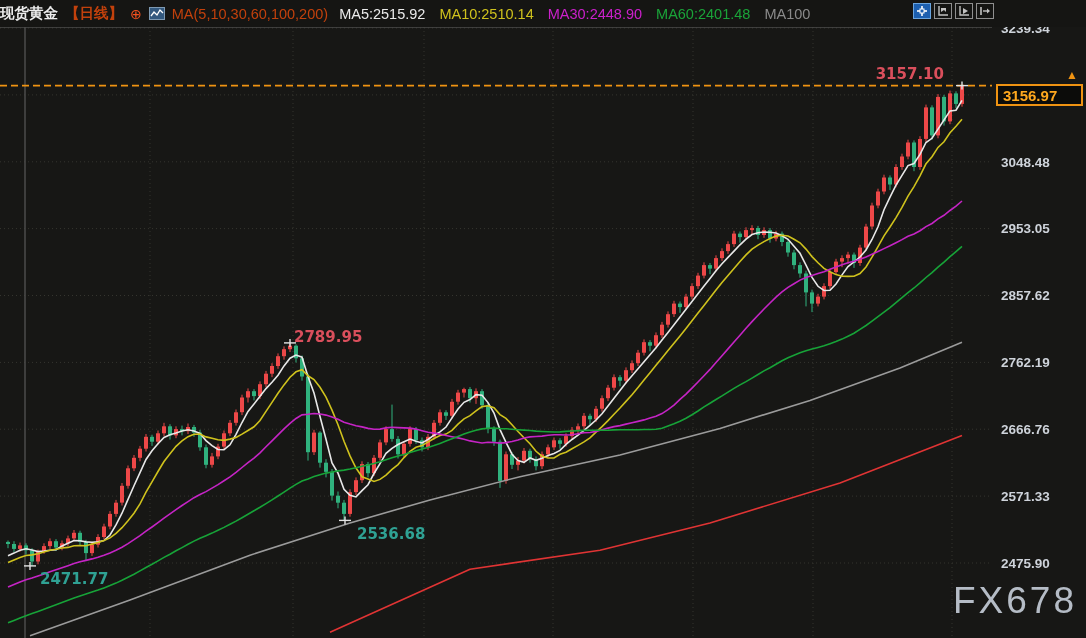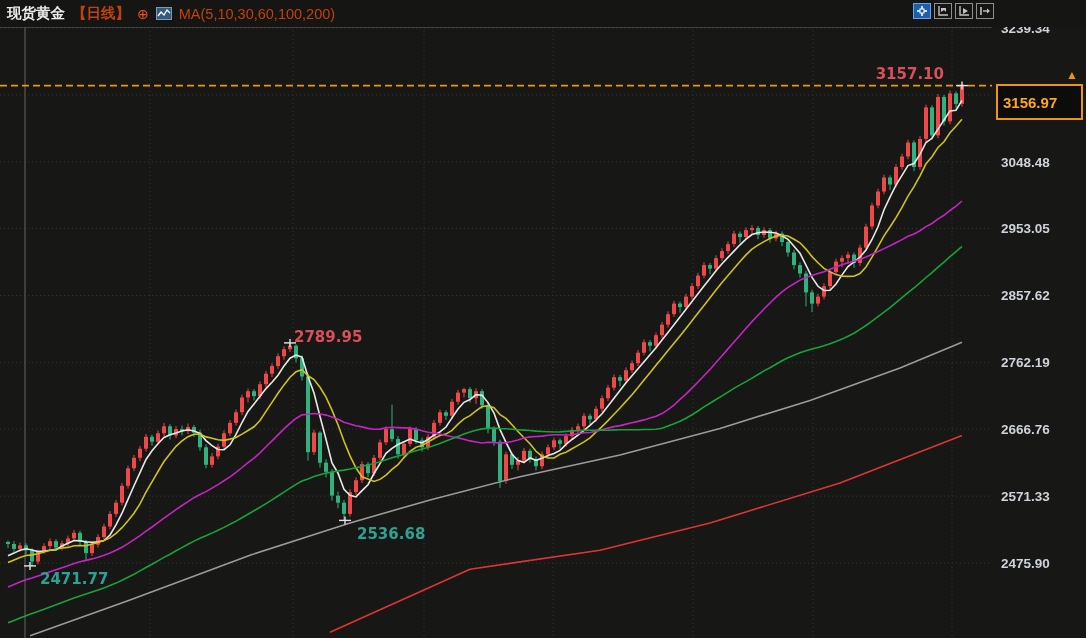--- a/index.html
+++ b/index.html
@@ -1,41 +1,41 @@
 <!DOCTYPE html>
 <html><head>
 <meta charset="utf-8">
 <style>
   html,body{margin:0;padding:0;background:#0d0d0d;}
   .screen{position:relative;width:1086px;height:638px;background:#171715;overflow:hidden;
           font-family:"Liberation Sans",sans-serif;}
   
   .hdr{position:absolute;left:0;top:0;width:1086px;height:27px;display:flex;align-items:center;
-       gap:7px;padding-left:7px;box-sizing:border-box;background:#151513;z-index:5;font-size:14.5px;}
+       gap:7px;padding-left:0;box-sizing:border-box;background:#151513;z-index:5;font-size:14.5px;}
   .sym{color:#ececec;font-weight:bold;}
   .per{color:#c2410c;font-weight:bold;}
   .cplus{color:#f4511e;font-size:14px;line-height:1;}
   .maset{color:#c2410c;}
   .mavals{display:flex;gap:14px;margin-left:4px;}
   .mavals span{white-space:nowrap;}
   .tools{position:absolute;right:92px;top:3px;display:flex;gap:3px;z-index:6;}
   .tbtn{width:18px;height:16px;border:1px solid #8f8f8f;background:transparent;display:flex;
         align-items:center;justify-content:center;box-sizing:border-box;padding:0;}
   .tbtn.active{background:#1c5fb0;border-color:#6aa4de;}
   .tbtn svg{display:block;}
   
   #chart-svg{position:absolute;left:0;top:0;z-index:1;}
   .grid{stroke:#35352f;stroke-width:1;stroke-dasharray:1 3;}
   .solidline{stroke:#4d4d4b;stroke-width:1.5;}
   .dashedhigh{stroke:#ef9312;stroke-width:1.8;stroke-dasharray:7 4;}
   .axlbl{fill:#ced3da;font:bold 13.5px "Liberation Sans",sans-serif;}
   .ann{font:bold 15px "DejaVu Sans",sans-serif;}
   .cross{stroke:#e4e4e4;stroke-width:1.4;}
   
-  .pricebox{position:absolute;left:996px;top:84px;width:87px;height:36px;z-index:4;
+  .pricebox{position:absolute;left:996px;top:84px;width:87px;height:22px;z-index:4;
             border:2px solid #ef9312;background:#0c0c0a;color:#ffa81e;font-weight:bold;
             font-size:15px;display:flex;align-items:center;padding-left:5px;box-sizing:border-box;}
   .pricearrow{position:absolute;left:1066px;top:68px;z-index:4;color:#ef9312;font-size:12px;}
   .wmark{position:absolute;left:953px;top:580px;z-index:3;color:#c3cbd5;font-size:37px;
          letter-spacing:3px;opacity:.92;}
 </style>
 </head>
 <body>
 
 <div class="screen">
@@ -420,20 +420,27 @@
     <span class="sym">现货黄金</span>
     <span class="per">【日线】</span>
     <span class="cplus">⊕</span>
     <span style="display:flex;">
       <svg width="16" height="13">
           <rect x="0.5" y="0.5" width="15" height="12" fill="#33597f" stroke="#7e9ab3"></rect>
           <polyline points="2,9 5,5 8,8 11,3 14,6" fill="none" stroke="#ffffff" stroke-width="1.3"></polyline>
         </svg>
     </span>
     <span class="maset">MA(5,10,30,60,100,200)</span>
+    <span class="mavals">
+        <span style="color: rgb(234, 234, 234);">MA5:2515.92</span>
+        <span style="color: rgb(207, 194, 29);">MA10:2510.14</span>
+        <span style="color: rgb(203, 32, 203);">MA30:2448.90</span>
+        <span style="color: rgb(26, 163, 57);">MA60:2401.48</span>
+        <span style="color: rgb(138, 138, 138);">MA100</span>
+      </span>
   </div>
 
   <div class="tools">
     <button class="tbtn active">
       <svg width="12" height="12">
           <line x1="6" y1="1" x2="6" y2="11" stroke="#fff" stroke-width="1.6"></line>
           <line x1="1" y1="6" x2="11" y2="6" stroke="#fff" stroke-width="1.6"></line>
           <rect x="4" y="4" width="4" height="4" fill="#1c5fb0" stroke="#fff" stroke-width="1"></rect>
         </svg>
     </button>
@@ -453,14 +460,15 @@
       <svg width="12" height="12">
           <line x1="2" y1="2" x2="2" y2="10" stroke="#c2c2c2" stroke-width="1.6"></line>
           <line x1="4" y1="6" x2="10" y2="6" stroke="#c2c2c2" stroke-width="1.4"></line>
           <path d="M8 3.5 L11 6 L8 8.5 Z" fill="#c2c2c2"></path>
         </svg>
     </button>
   </div>
 
   <div class="pricearrow">▲</div>
   <div class="pricebox">3156.97</div>
+  <div class="wmark">FX678</div>
 
 </div>
 
 </body></html>

